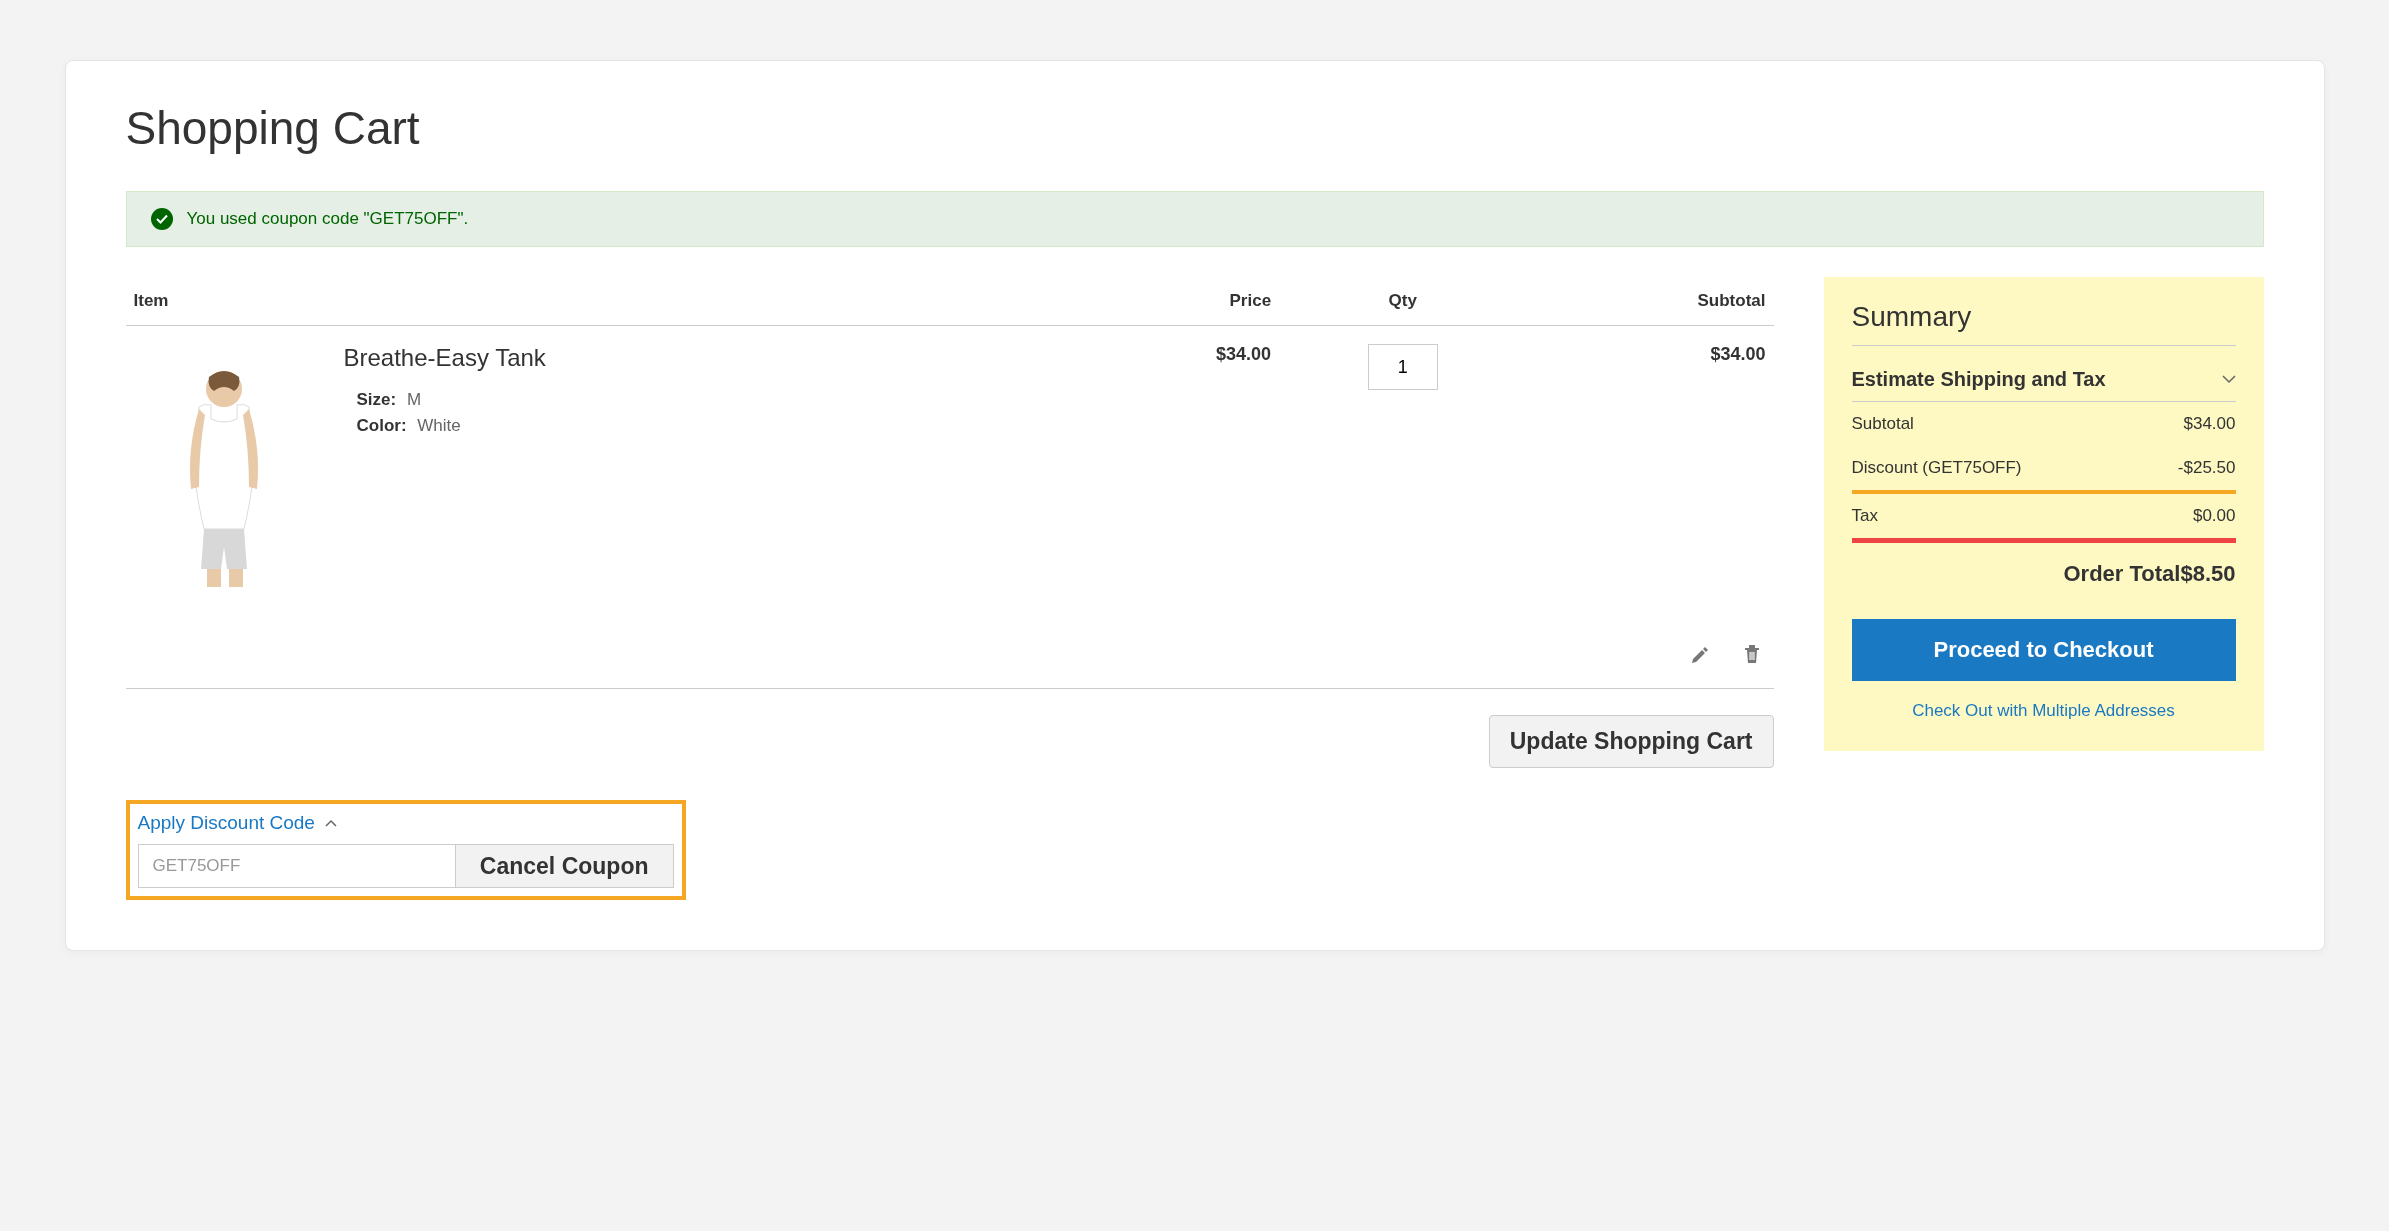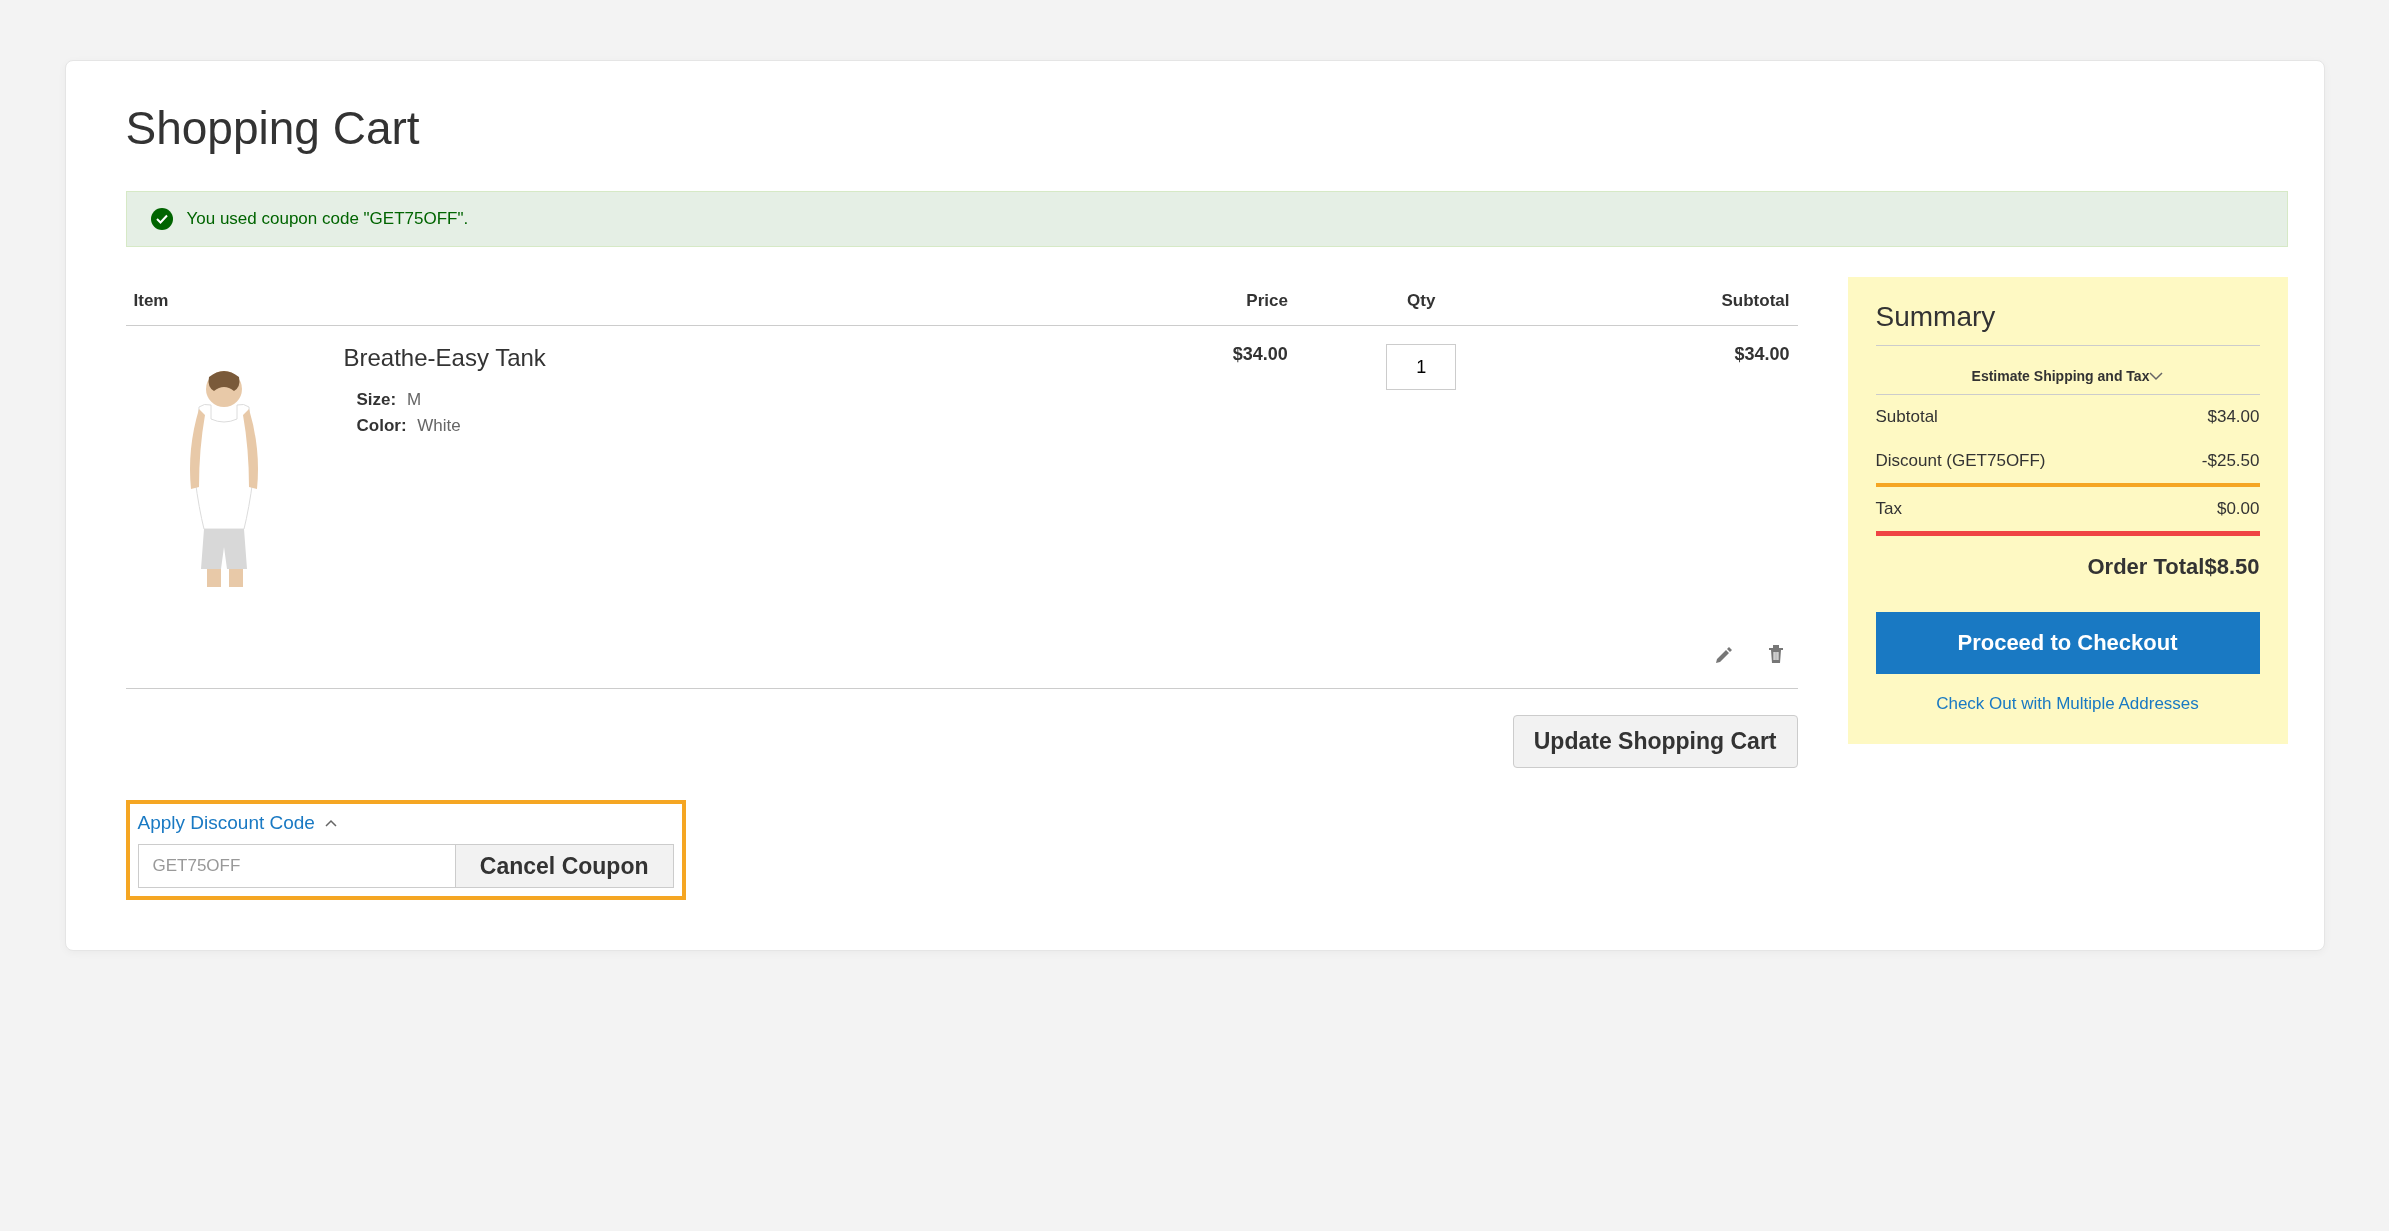--- a/index.html
+++ b/index.html
@@ -8,21 +8,21 @@
     background: #f3f3f3;
     font-family: "Helvetica Neue", Helvetica, Arial, sans-serif;
     color: #333;
     padding: 60px;
   }
   .card {
     background: #fff;
     border: 1px solid #e5e5e5;
     border-radius: 8px;
     box-shadow: 0 2px 8px rgba(0,0,0,0.04);
-    padding: 40px 36px 50px 60px;
+    padding: 40px 60px 50px 60px;
     max-width: 2260px;
     margin: 0 auto;
   }
   h1.page-title {
     font-size: 46px;
     font-weight: 300;
     color: #333;
     margin-bottom: 36px;
   }
   .alert-success {
@@ -172,25 +172,25 @@
   .summary-title {
     font-size: 28px;
     font-weight: 300;
     color: #333;
     border-bottom: 1px solid #ccc;
     padding-bottom: 12px;
     margin-bottom: 12px;
   }
   .summary-toggle {
     display: flex;
-    justify-content: center;
+    justify-content: space-between;
     align-items: center;
     padding: 10px 0;
     border-bottom: 1px solid #ccc;
-    font-size: 14px;
+    font-size: 20px;
     font-weight: 700;
     color: #333;
     cursor: pointer;
   }
   .summary-row {
     display: flex;
     justify-content: space-between;
     padding: 12px 0;
     font-size: 17px;
     color: #333;

